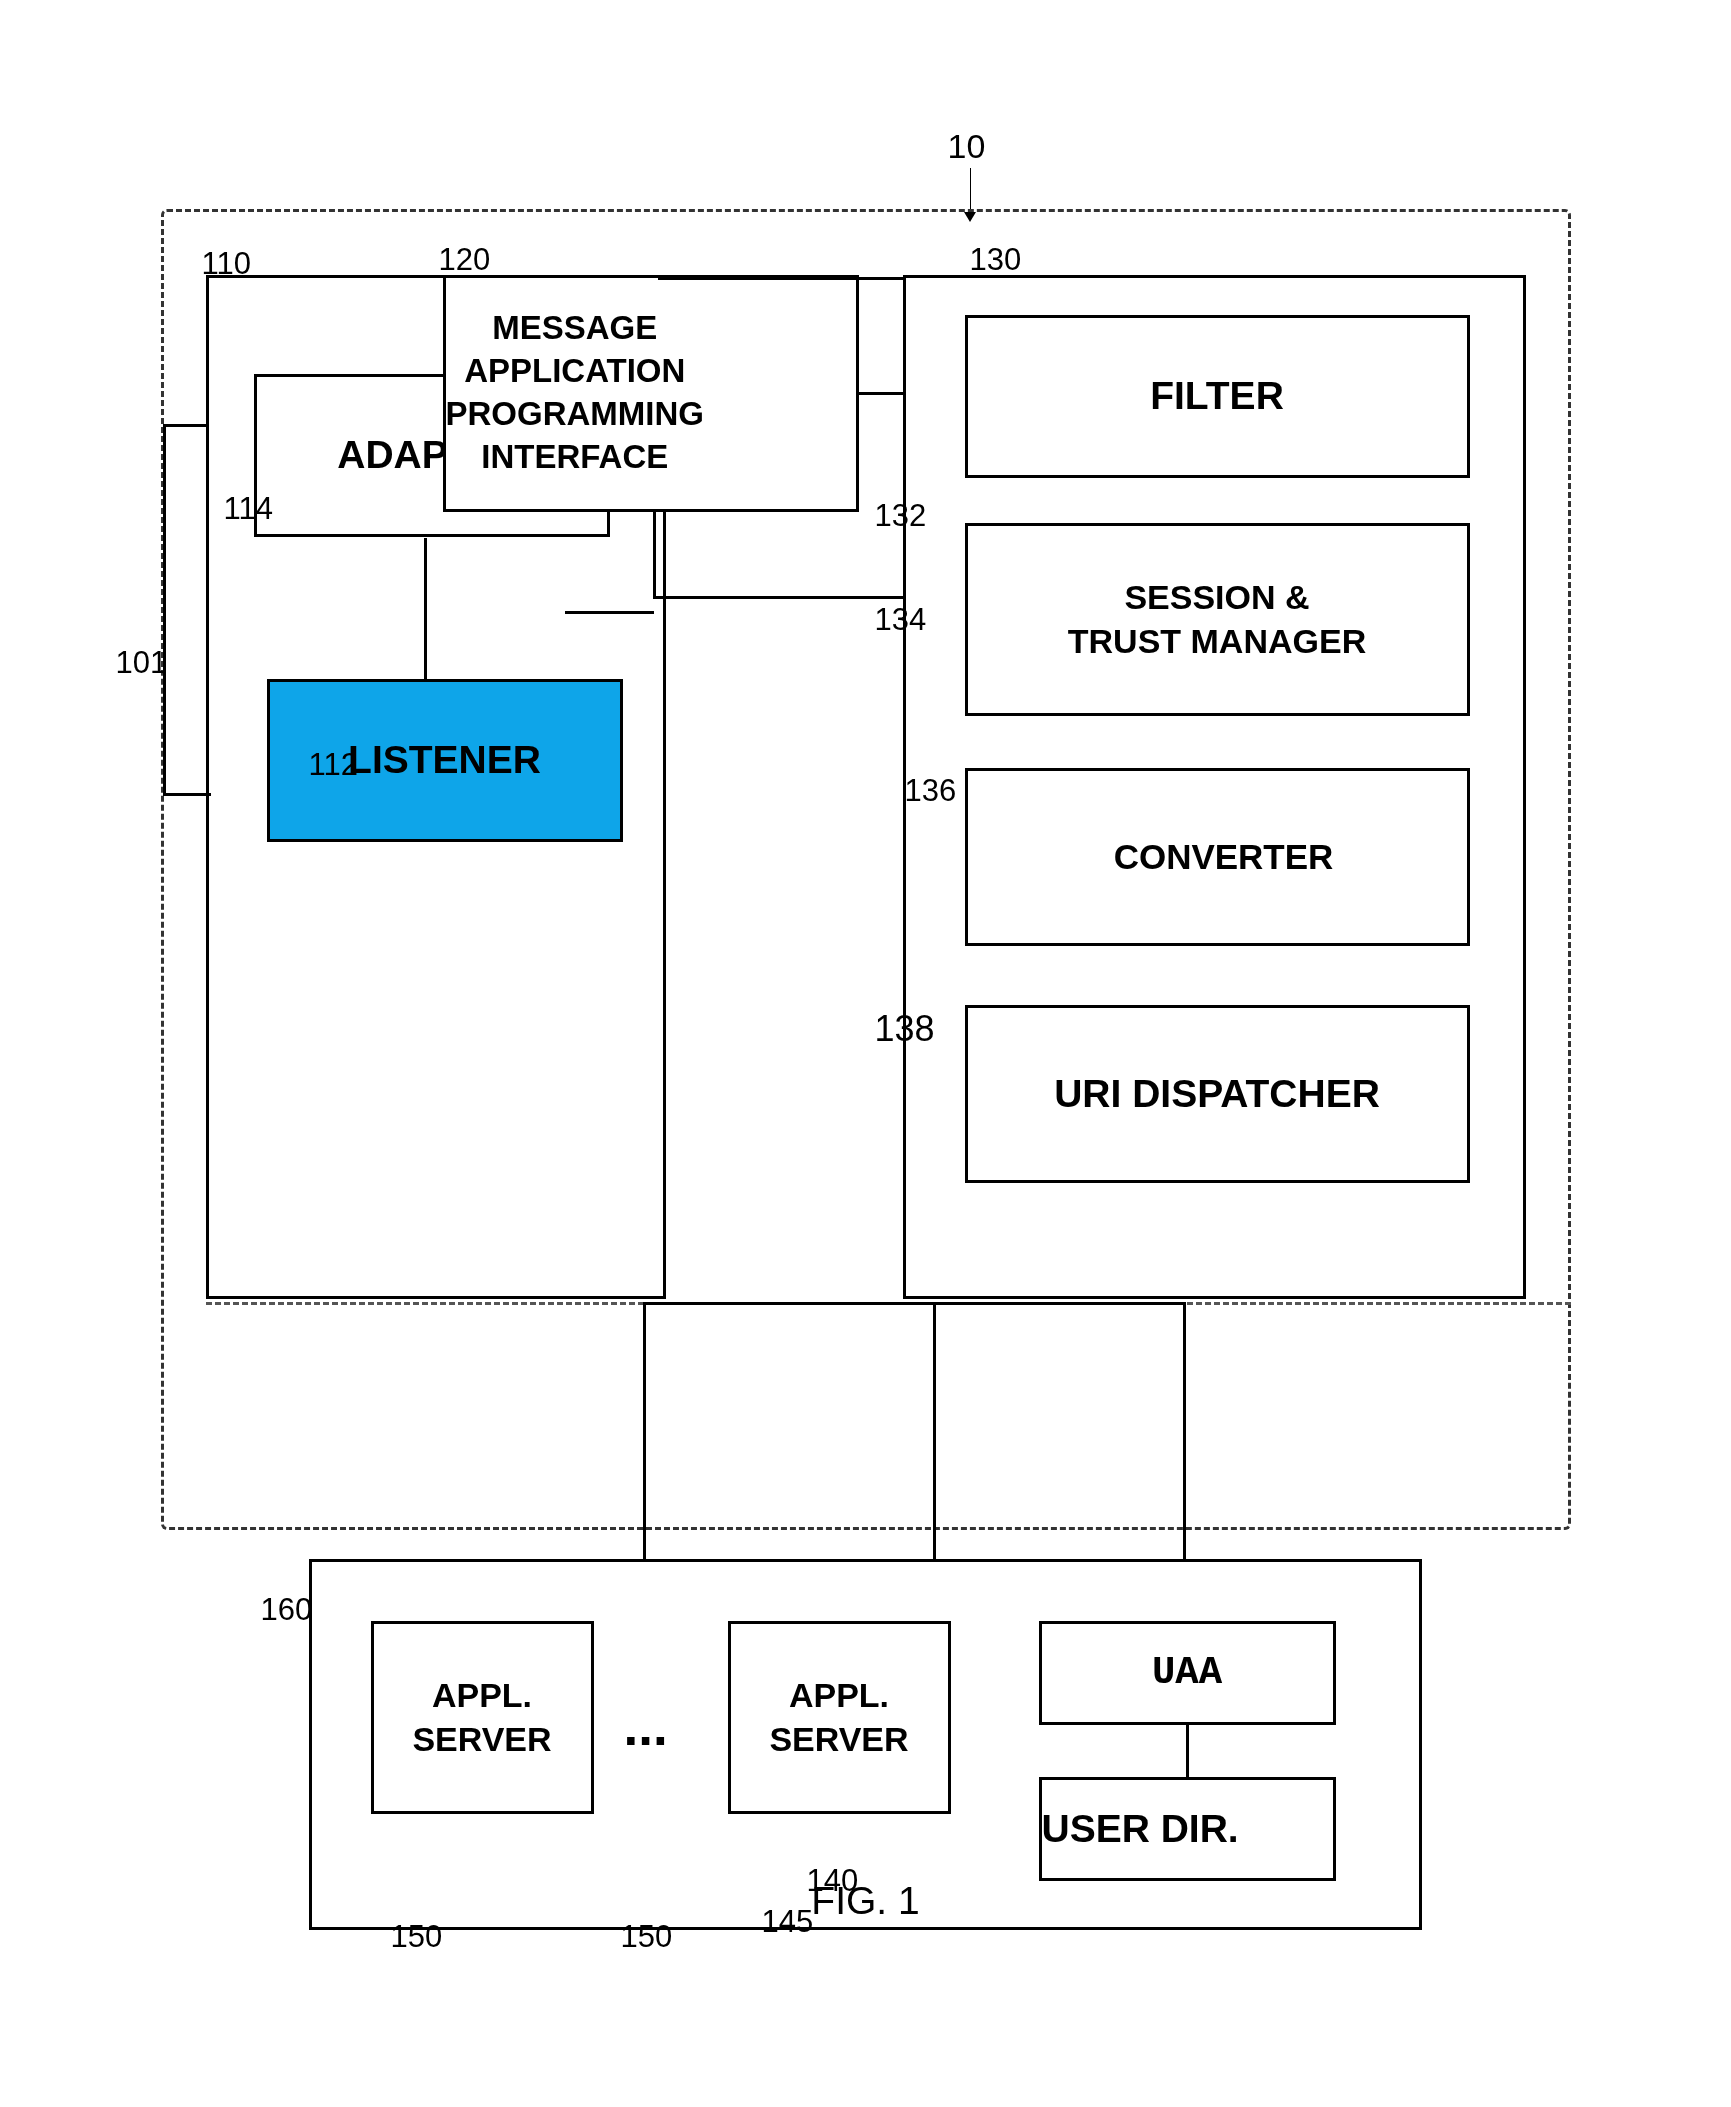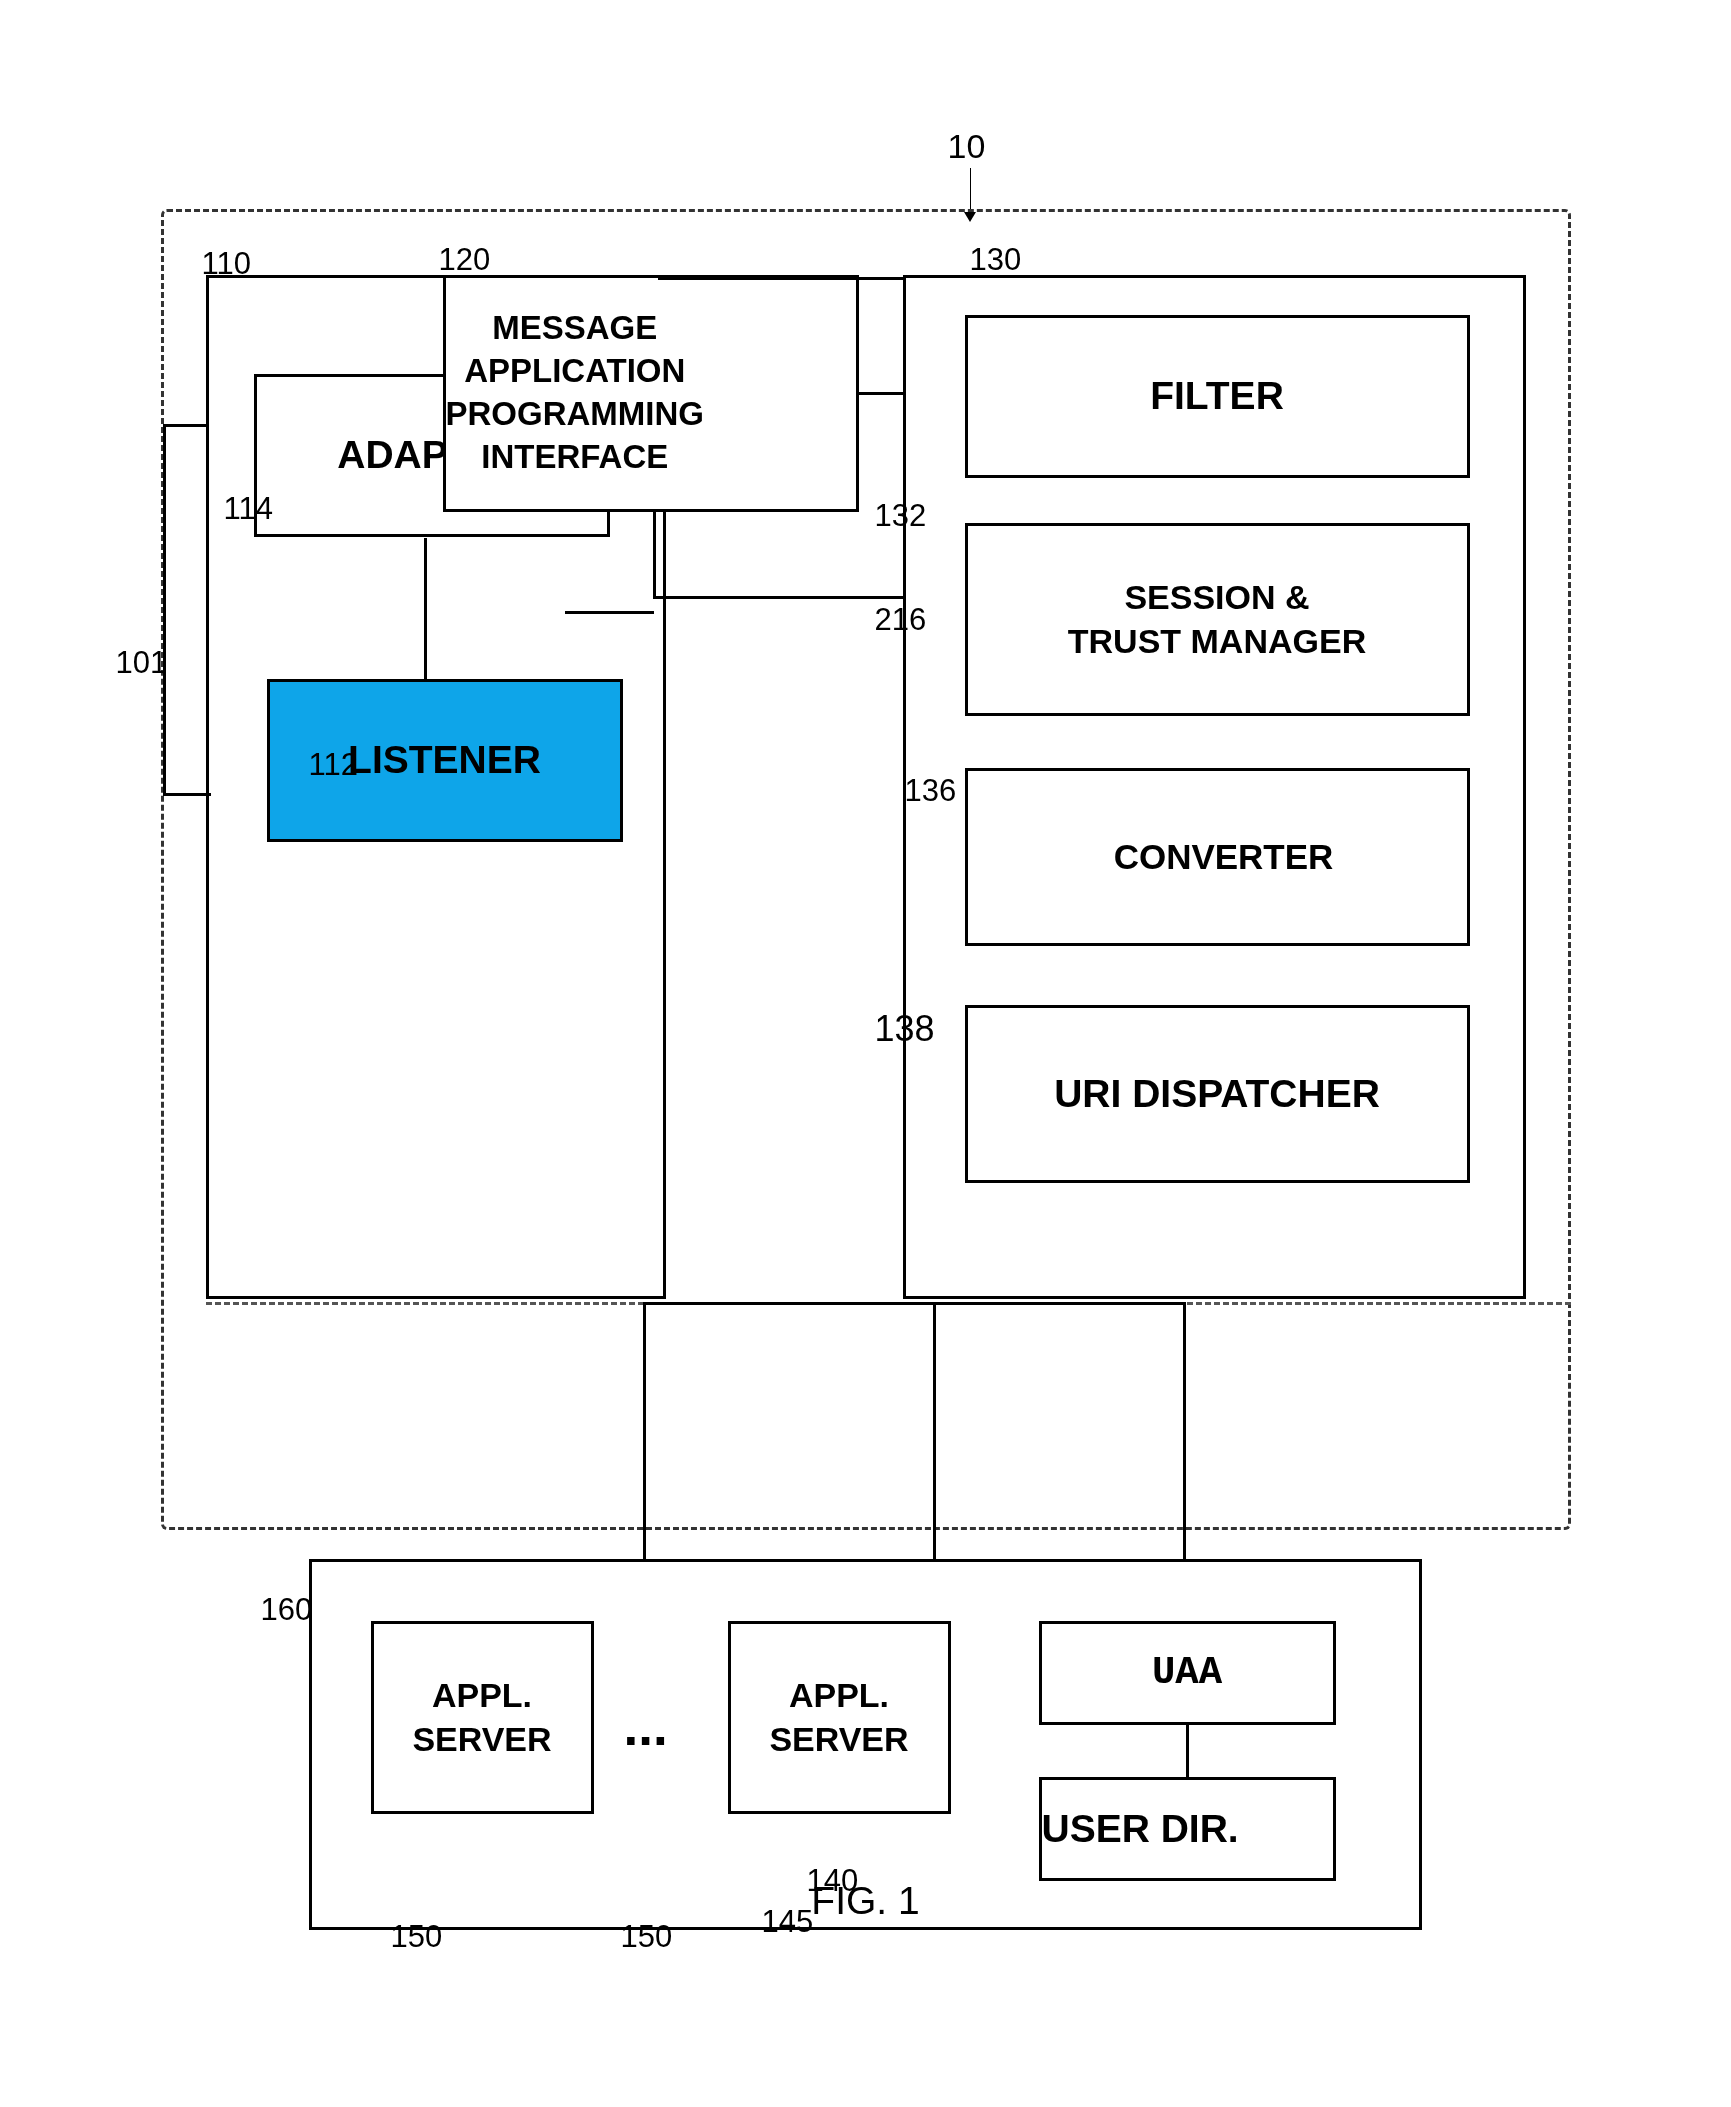--- a/index.html
+++ b/index.html
@@ -630,21 +630,21 @@
       </div>
 
       <div class="box-uri">
         <span class="text">URI DISPATCHER</span>
       </div>
 
     </div>
 
     <div class="label-130">130</div>
     <div class="label-132">132</div>
-    <div class="label-134">216</div>
+    <div class="label-134">134</div>
     <div class="label-136">136</div>
     <div class="label-138">138</div>
 
     <div class="dashed-separator"></div>
 
     <div class="vert-uri-down-left"></div>
     <div class="vert-uri-down-mid"></div>
     <div class="vert-uri-down-right"></div>
     <div class="horiz-uri-top"></div>
 

